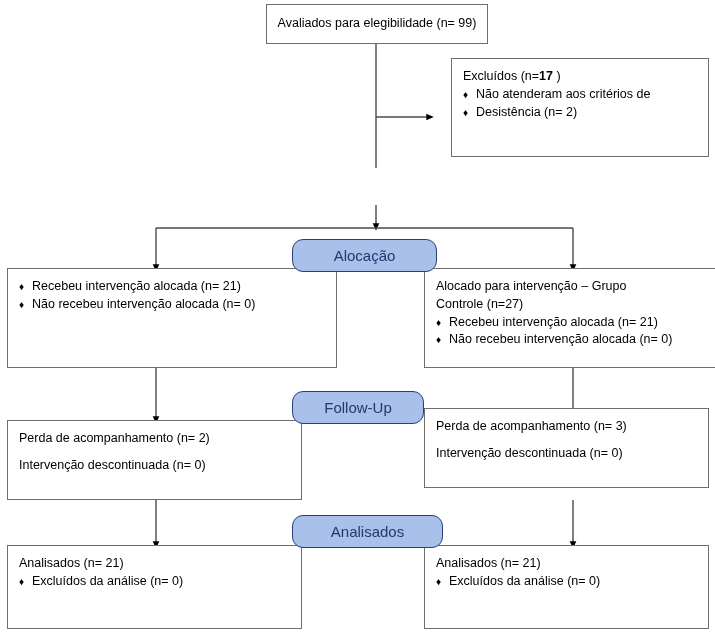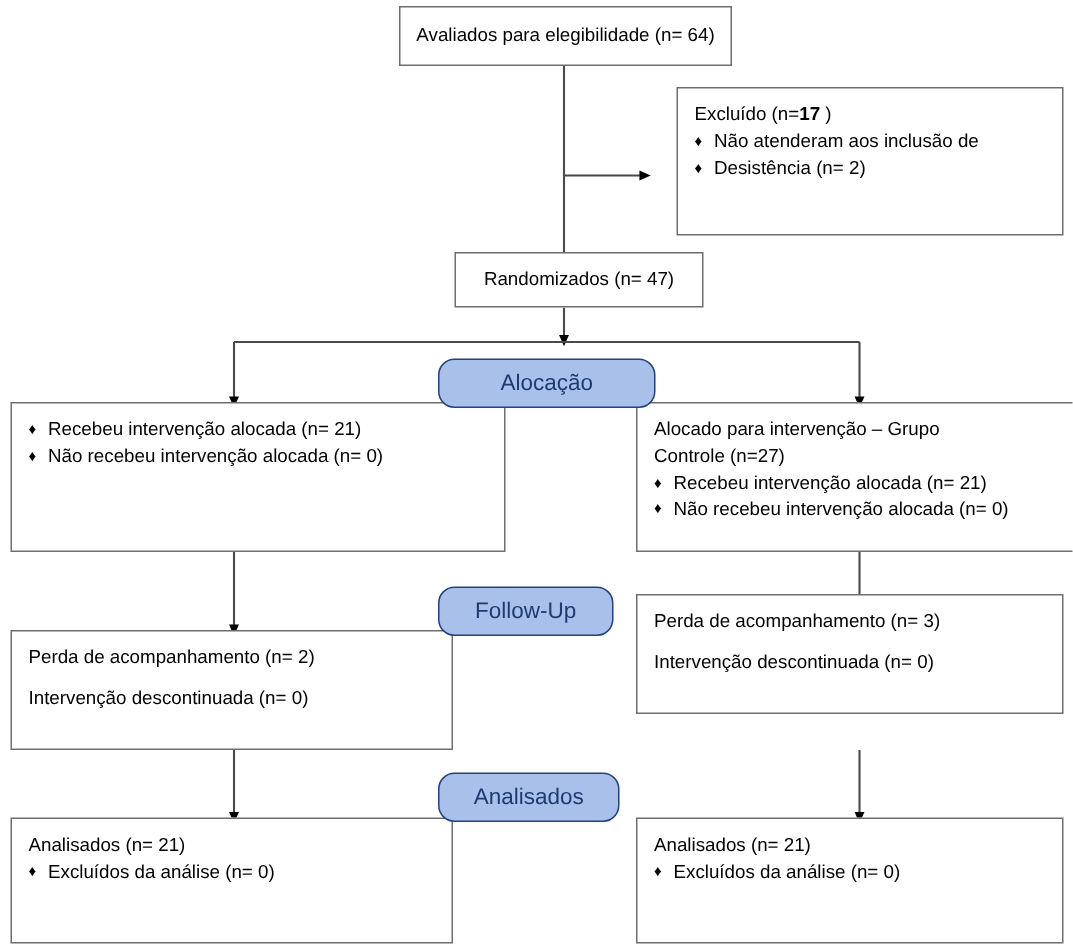--- a/index.html
+++ b/index.html
@@ -115,34 +115,31 @@
     <path d="M573,228 L573,268" stroke="#4a4a4a" stroke-width="1.4" fill="none" marker-end="url(#arrowhead)"></path>
 
     <path d="M156,368 L156,420" stroke="#4a4a4a" stroke-width="1.4" fill="none" marker-end="url(#arrowhead)"></path>
     <path d="M573,368 L573,420" stroke="#4a4a4a" stroke-width="1.4" fill="none" marker-end="url(#arrowhead)"></path>
 
     <path d="M156,500 L156,545" stroke="#4a4a4a" stroke-width="1.4" fill="none" marker-end="url(#arrowhead)"></path>
     <path d="M573,500 L573,545" stroke="#4a4a4a" stroke-width="1.4" fill="none" marker-end="url(#arrowhead)"></path>
   </svg>
 
   <div class="node centered" style="left:266px; top:4px; width:222px; height:40px;">
-    <span>Avaliados para elegibilidade (n= 64)</span>
+    <span>Avaliados para elegibilidade (n= 99)</span>
   </div>
 
   <div class="node" style="left:451px; top:58px; width:258px; height:99px;">
-    <div class="title-line"><span>Excluído (n=</span><b>17</b><span> )</span></div>
+    <div class="title-line"><span>Excluídos (n=</span><b>17</b><span> )</span></div>
     <ul class="bullets">
-      <li>Não atenderam aos inclusão de</li>
+      <li>Não atenderam aos critérios de</li>
       <li>Desistência (n= 2)</li>
     </ul>
   </div>
 
-  <div class="node centered" style="left:303px; top:168px; width:166px; height:37px;">
-    <span>Randomizados (n= 47)</span>
-  </div>
 
   <div class="stage" style="left:292px; top:239px; width:145px; height:33px;">
     <span>Alocação</span>
   </div>
 
   <div class="node" style="left:7px; top:268px; width:330px; height:100px;">
     <ul class="bullets">
       <li>Recebeu intervenção alocada (n= 21)</li>
       <li>Não recebeu intervenção alocada (n= 0)</li>
     </ul>
@@ -150,37 +147,37 @@
 
   <div class="node" style="left:424px; top:268px; width:344px; height:100px;">
     <div class="title-line">Alocado para intervenção – Grupo</div>
     <div class="title-line">Controle (n=27)</div>
     <ul class="bullets">
       <li>Recebeu intervenção alocada (n= 21)</li>
       <li>Não recebeu intervenção alocada (n= 0)</li>
     </ul>
   </div>
 
-  <div class="stage" style="left:292px; top:391px; width:117px; height:33px;">
+  <div class="stage" style="left:292px; top:391px; width:132px; height:33px;">
     <span>Follow-Up</span>
   </div>
 
   <div class="node" style="left:7px; top:420px; width:295px; height:80px;">
     <div class="title-line">Perda de acompanhamento (n= 2)</div>
     <span class="spacer-line"></span>
     <div class="title-line">Intervenção descontinuada (n= 0)</div>
   </div>
 
-  <div class="node" style="left:424px; top:396px; width:285px; height:80px;">
+  <div class="node" style="left:424px; top:408px; width:285px; height:80px;">
     <div class="title-line">Perda de acompanhamento (n= 3)</div>
     <span class="spacer-line"></span>
     <div class="title-line">Intervenção descontinuada (n= 0)</div>
   </div>
 
-  <div class="stage" style="left:292px; top:515px; width:121px; height:33px;text-align:center;">
+  <div class="stage" style="left:292px; top:515px; width:151px; height:33px;text-align:center;">
     <span>Analisados</span>
   </div>
 
   <div class="node" style="left:7px; top:545px; width:295px; height:84px;">
     <div class="title-line">Analisados (n= 21)</div>
     <ul class="bullets">
       <li>Excluídos da análise (n= 0)</li>
     </ul>
   </div>
 

